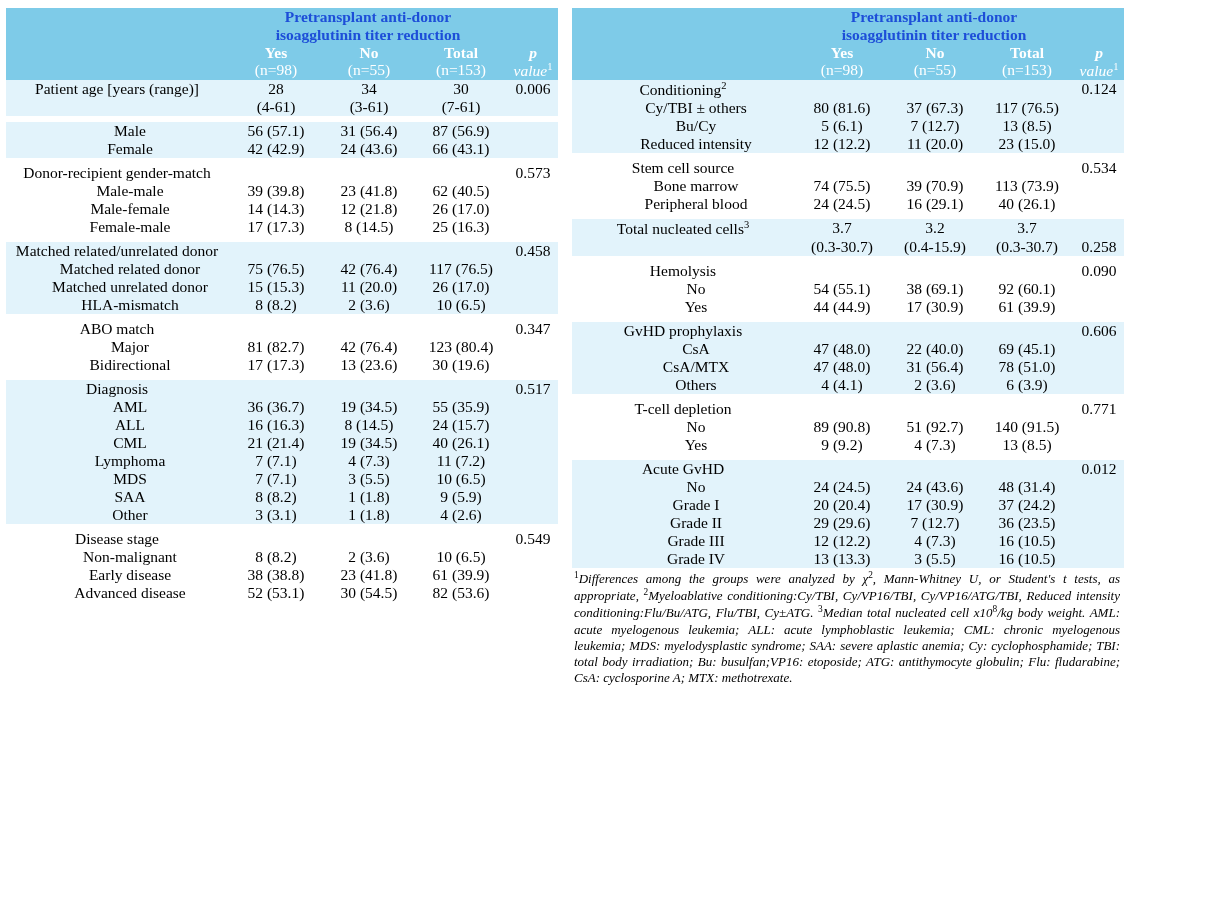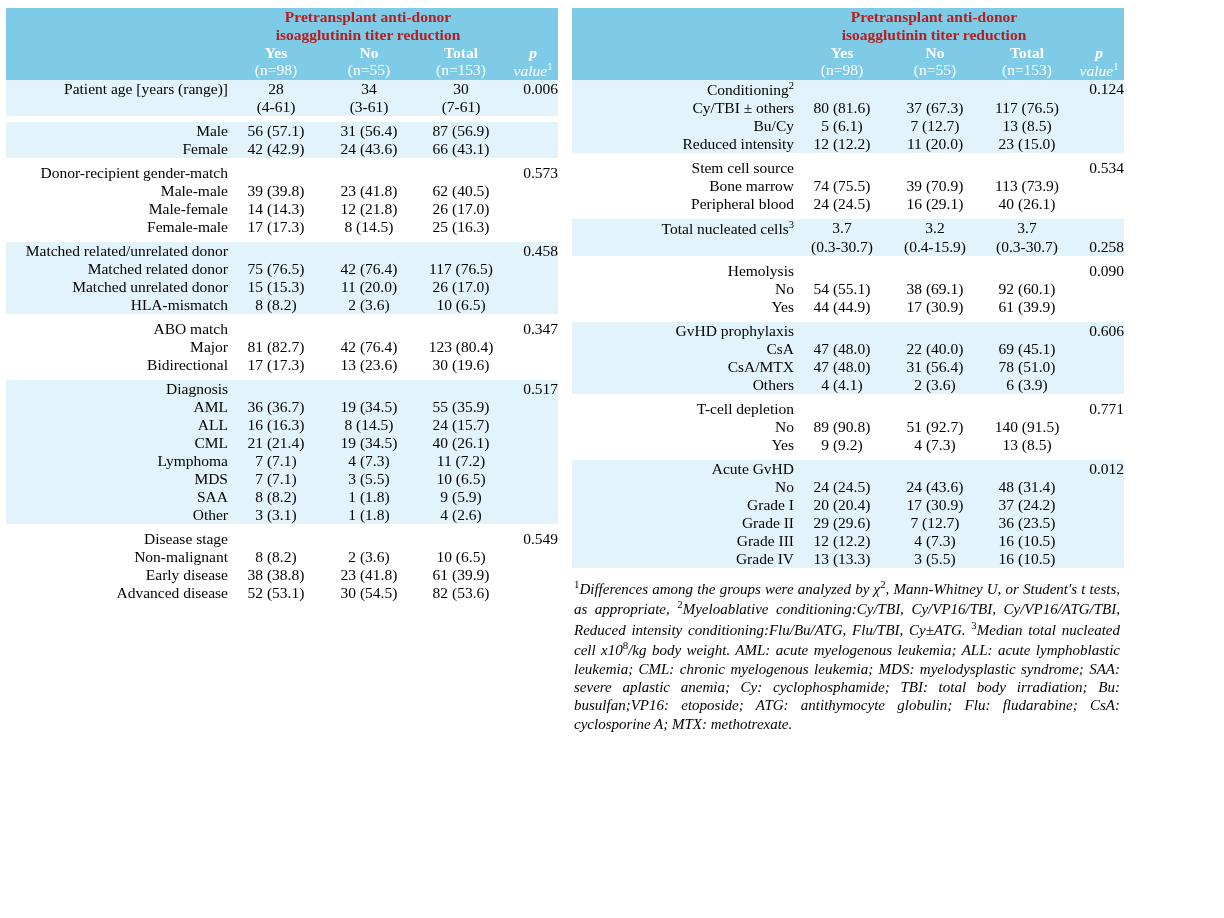--- a/index.html
+++ b/index.html
@@ -33,21 +33,21 @@
     table-layout: fixed;
   }
   table.tbl td, table.tbl th {
     padding: 0;
     margin: 0;
     vertical-align: top;
   }
   
   .hdr-top th {
     background: #7ecbe8;
-    color: #b91c1c;
+    color: #1d4ed8;
     font-weight: bold;
     font-size: 15.5px;
     line-height: 1.15;
     padding: 5px 0 3px 0;
   }
   .hdr-sub th {
     background: #7ecbe8;
     color: #ffffff;
     font-weight: bold;
     text-align: center;
@@ -68,49 +68,49 @@
     font-style: normal;
   }
   
   tr.band td {
     background: #e2f3fb;
   }
   tr.plain td {
     background: #ffffff;
   }
   td.lbl {
-    text-align: right;
+    text-align: center;
     padding: 1px 0 1px 6px;
     white-space: nowrap;
   }
   td.lbl.ind {
     padding-left: 26px;
     margin-top: 9px;
   }
   td.num {
     text-align: center;
     padding: 1px 0;
     white-space: nowrap;
   }
   td.pv {
-    text-align: right;
+    text-align: center;
     padding: 1px 0;
     white-space: nowrap;
   }
   .spacer td {
     height: 6px;
     line-height: 6px;
     font-size: 1px;
   }
   .footnote {
-    font-size: 15px;
+    font-size: 13px;
     font-style: italic;
     line-height: 1.23;
     text-align: justify;
-    margin-top: 10px;
+    margin-top: 2px;
     padding: 0 4px 0 2px;
   }
   .footnote .sup {
     font-size: 0.72em;
   }
   .chi {
     font-style: italic;
   }
   
   col.c1 { width: 222px; }

